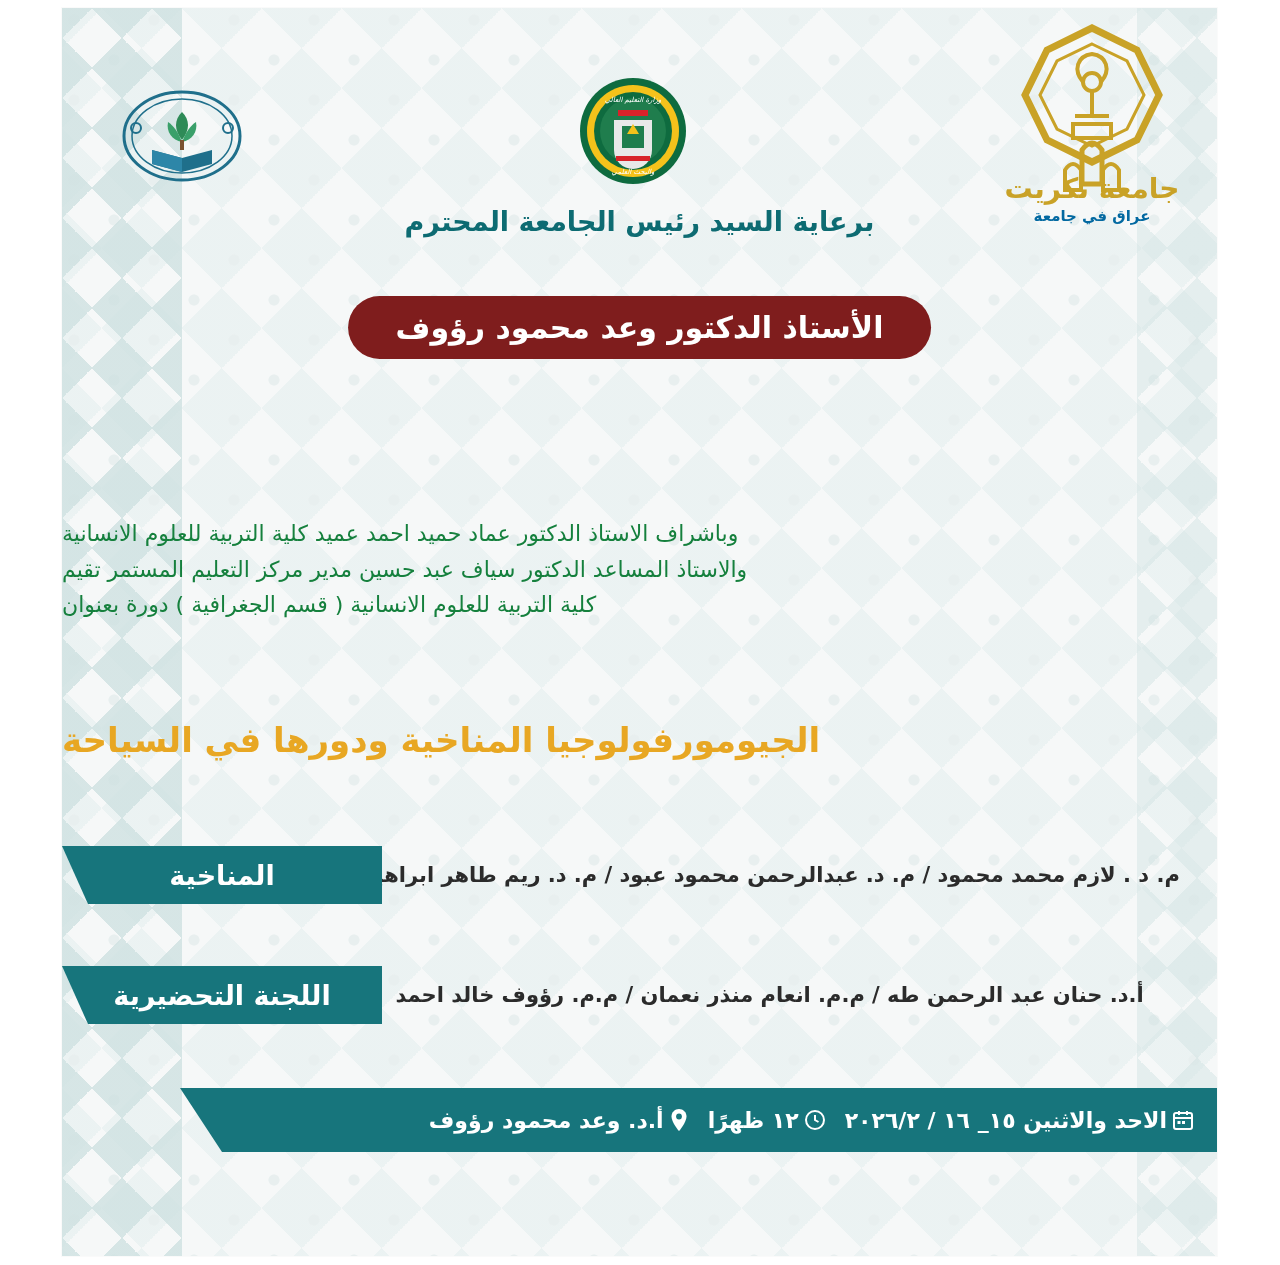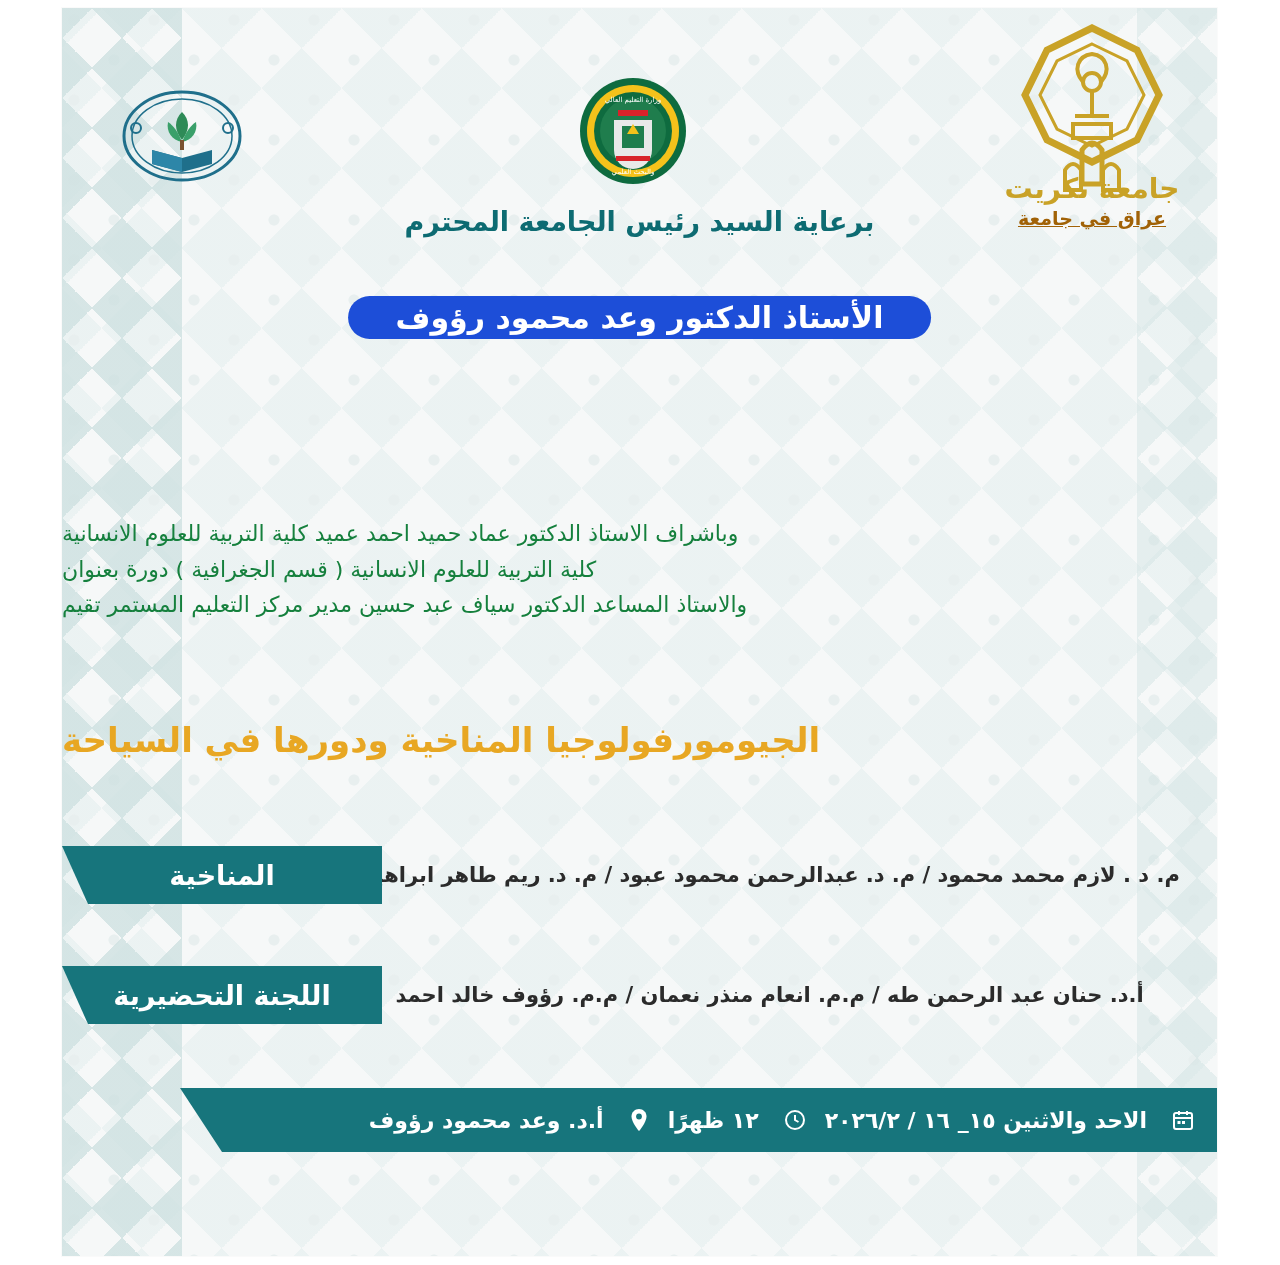--- a/index.html
+++ b/index.html
@@ -56,64 +56,63 @@
 
   
   .logo-edu {
     position: absolute;
     left: 60px; top: 80px;
     width: 120px; height: 96px;
   }
   .logo-center {
     position: absolute;
     left: 516px; top: 68px;
-    width: 110px; height: 110px;
+    width: 110px; height: 110px; font-style: italic;
   }
   .logo-univ {
     position: absolute;
     right: 20px; top: 12px;
     width: 210px; height: 250px;
     text-align: center;
   }
   .logo-univ .uni-name {
     font-size: 28px;
     font-weight: bold;
     color: #c9a227;
     margin-top: -52px;
     letter-spacing: -1px;
   }
   .logo-univ .uni-sub {
-    font-size: 19px;
-    font-weight: bold;
-    color: #a16207;
+    font-size: 15px;
+    font-weight: bold;
+    color: #0369a1;
     margin-top: 2px;
-    text-decoration: underline;
   }
 
   
   .patronage {
     position: absolute;
     top: 198px;
     width: 100%;
     text-align: center;
     font-size: 27px;
     font-weight: bold;
     color: #0d6b72;
   }
   .president-pill {
     position: absolute;
     top: 288px;
     left: 50%;
     transform: translateX(-50%);
-    background: #1d4ed8;
+    background: #7f1d1d;
     color: #ffffff;
     font-size: 30px;
     font-weight: bold;
     border-radius: 34px;
-    padding: 4px 48px;
+    padding: 14px 48px;
     white-space: nowrap;
   }
 
   .supervision {
     position: absolute;
     top: 508px;
     width: 100%;
     text-align: left;
     color: #15803d;
     font-size: 22px;
@@ -181,21 +180,21 @@
     justify-content: flex-start;
     padding-right: 22px;
     box-sizing: border-box;
     color: #ffffff;
     gap: 18px;
   }
   .fitem {
     display: flex;
     flex-direction: row;
     align-items: center;
-    gap: 24px;
+    gap: 4px;
     font-size: 22px;
     font-weight: bold;
     white-space: nowrap;
   }
   .ficon { display: inline-flex; align-items: center; }
   .ficon svg { display: block; }
 
   
   .page-shadow {
     position: absolute;
@@ -262,22 +261,22 @@
       <div class="uni-name">جامعة تكريت</div>
       <div class="uni-sub">عراق في جامعة</div>
     </div>
 
     <div class="patronage">برعاية السيد رئيس الجامعة المحترم</div>
 
     <div class="president-pill">الأستاذ الدكتور وعد محمود رؤوف</div>
 
     <div class="supervision">
       <div>وباشراف  الاستاذ الدكتور  عماد حميد احمد عميد كلية التربية للعلوم الانسانية</div>
+      <div>والاستاذ المساعد الدكتور سياف عبد حسين مدير مركز التعليم المستمر تقيم</div>
       <div>كلية التربية للعلوم الانسانية ( قسم الجغرافية ) دورة بعنوان</div>
-      <div>والاستاذ المساعد الدكتور سياف عبد حسين مدير مركز التعليم المستمر تقيم</div>
     </div>
 
     <div class="course-title">الجيومورفولوجيا المناخية ودورها في السياحة</div>
 
     <div class="row lecturers">
       <div class="row-value">م. د . لازم محمد محمود  / م. د. عبدالرحمن محمود عبود  / م. د. ريم طاهر ابراهيم</div>
       <div class="row-label">المناخية</div>
     </div>
 
     <div class="row committee">

